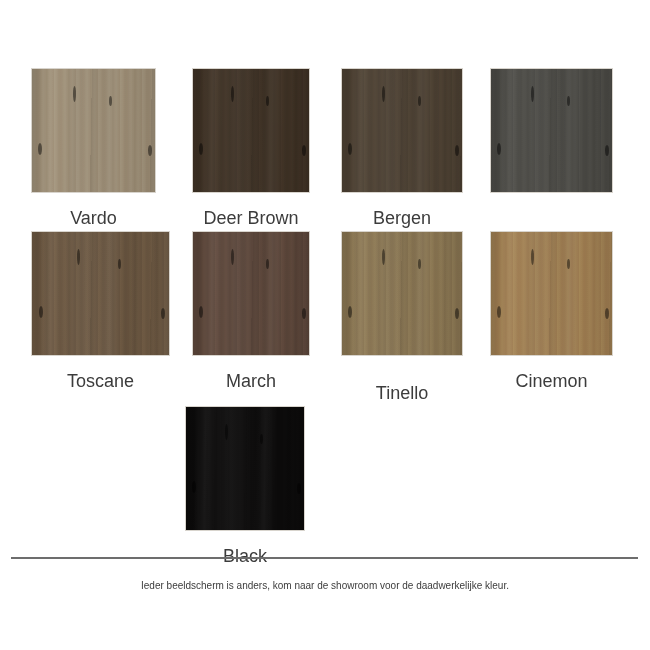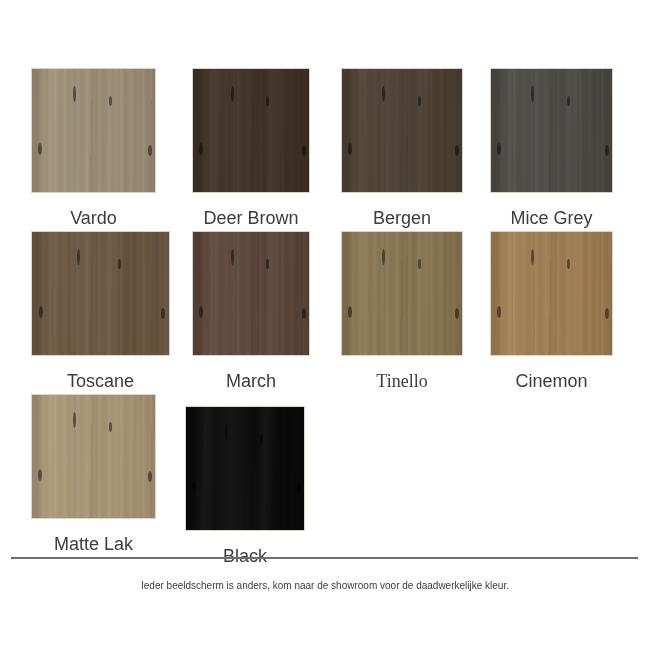--- a/index.html
+++ b/index.html
@@ -175,21 +175,20 @@
       <div class="swatch-tile" style="height: 125px; background-color: rgb(75, 74, 69);">
         <div class="grain-base"></div>
         <div class="grain-v"></div>
         <div class="grain-v2"></div>
         <div class="grain-shade"></div>
         <div class="knot k1"></div>
         <div class="knot k2"></div>
         <div class="knot k3"></div>
         <div class="knot k4"></div>
       </div>
-      <div class="swatch-label" style="top: 142px;">Mice Grey</div>
     </div>
     <div class="swatch-cell" style="left: 31px; top: 231px; width: 139px; height: 158px;">
       <div class="swatch-tile" style="height: 125px; background-color: rgb(107, 87, 65);">
         <div class="grain-base"></div>
         <div class="grain-v"></div>
         <div class="grain-v2"></div>
         <div class="grain-shade"></div>
         <div class="knot k1"></div>
         <div class="knot k2"></div>
         <div class="knot k3"></div>
@@ -214,48 +213,35 @@
       <div class="swatch-tile" style="height: 125px; background-color: rgb(138, 118, 82);">
         <div class="grain-base"></div>
         <div class="grain-v"></div>
         <div class="grain-v2"></div>
         <div class="grain-shade"></div>
         <div class="knot k1"></div>
         <div class="knot k2"></div>
         <div class="knot k3"></div>
         <div class="knot k4"></div>
       </div>
-      <div class="swatch-label" style="top: 142px; font-family: Liberation Serif, serif;">Tinello</div>
+      <div class="swatch-label" style="top: 154px;">Tinello</div>
     </div>
     <div class="swatch-cell" style="left: 490px; top: 231px; width: 123px; height: 158px;">
       <div class="swatch-tile" style="height: 125px; background-color: rgb(160, 127, 82);">
         <div class="grain-base"></div>
         <div class="grain-v"></div>
         <div class="grain-v2"></div>
         <div class="grain-shade"></div>
         <div class="knot k1"></div>
         <div class="knot k2"></div>
         <div class="knot k3"></div>
         <div class="knot k4"></div>
       </div>
       <div class="swatch-label" style="top: 142px;">Cinemon</div>
     </div>
-    <div class="swatch-cell" style="left: 31px; top: 394px; width: 125px; height: 158px;">
-      <div class="swatch-tile" style="height: 125px; background-color: rgb(171, 150, 119);">
-        <div class="grain-base"></div>
-        <div class="grain-v"></div>
-        <div class="grain-v2"></div>
-        <div class="grain-shade"></div>
-        <div class="knot k1"></div>
-        <div class="knot k2"></div>
-        <div class="knot k3"></div>
-        <div class="knot k4"></div>
-      </div>
-      <div class="swatch-label" style="top: 142px;">Matte Lak</div>
-    </div>
     <div class="swatch-cell" style="left: 185px; top: 406px; width: 120px; height: 158px;">
       <div class="swatch-tile" style="height: 125px; background-color: rgb(11, 10, 10);">
         <div class="grain-base"></div>
         <div class="grain-v"></div>
         <div class="grain-v2"></div>
         <div class="grain-shade"></div>
         <div class="knot k1"></div>
         <div class="knot k2"></div>
         <div class="knot k3"></div>
         <div class="knot k4"></div>

